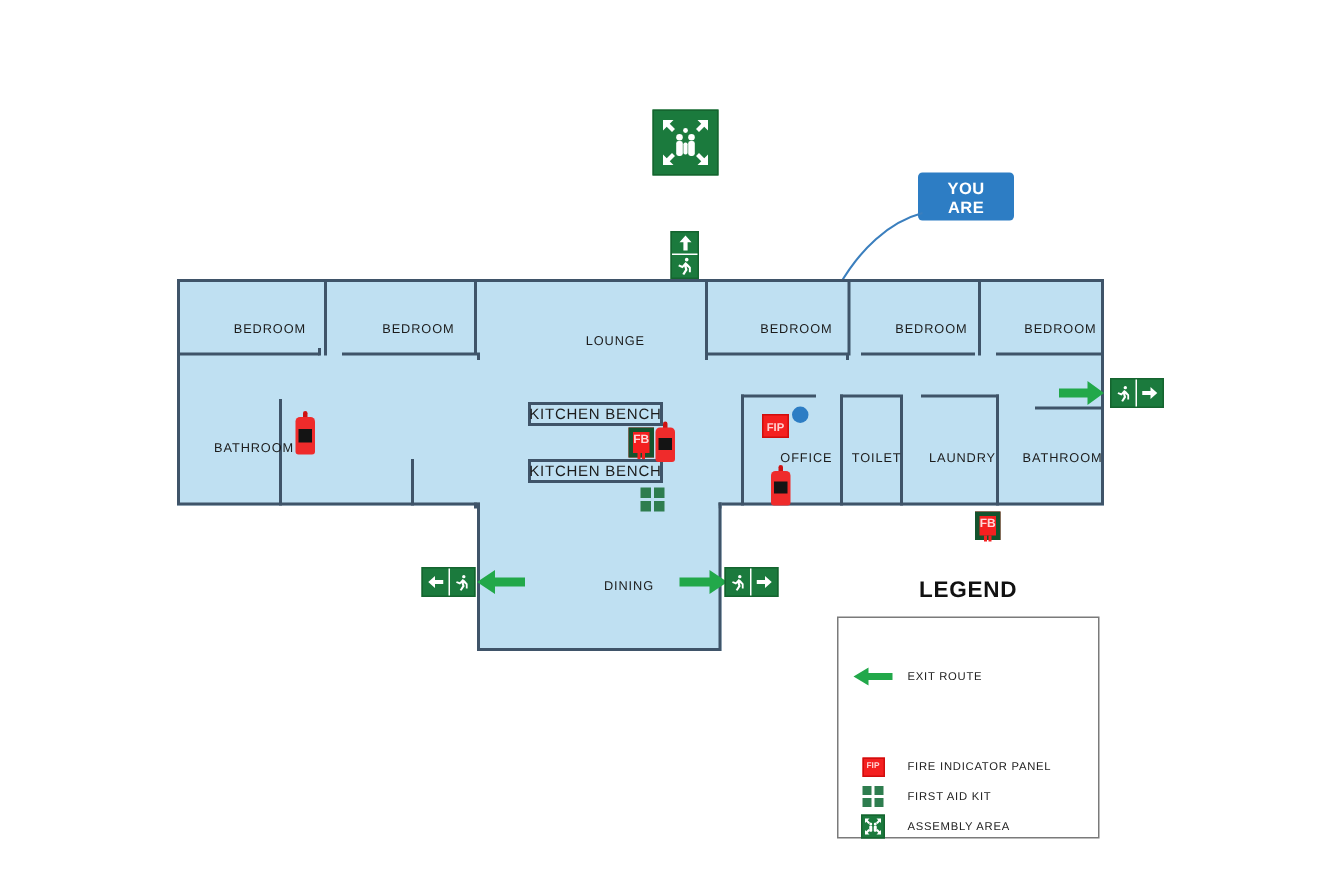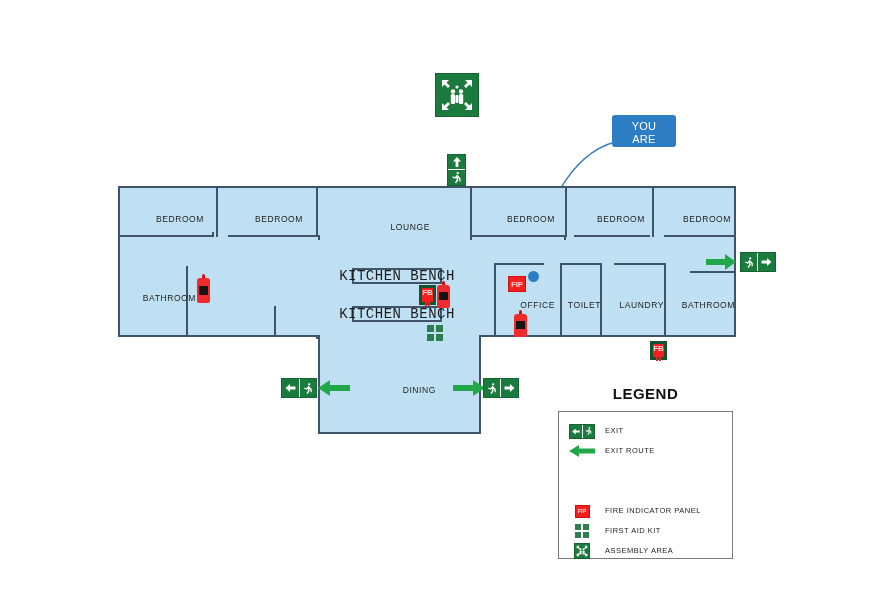--- a/index.html
+++ b/index.html
@@ -96,22 +96,22 @@
     letter-spacing: 0.6px;
     color: #1c1c1c;
     white-space: nowrap;
     text-align: right;
   }
   .bench {
     position: absolute;
     background: #bfe0f2;
     border: 2px solid #3f5469;
     box-sizing: border-box;
-    font-family: Liberation Mono, monospace;
-    font-size: 14px;
+    font-family: Liberation Sans, sans-serif;
+    font-size: 10px;
     letter-spacing: 0.5px;
     color: #1c1c1c;
     display: flex;
     align-items: center;
     justify-content: center;
     white-space: nowrap;
   }
 
   
   .exitsign {
@@ -196,21 +196,21 @@
     grid-template-rows: 1fr 1fr;
     gap: 2px;
   }
   .fak span { background: #2e7d4f; display: block; }
 
   .youhere {
     position: absolute;
     background: #2d7dc4;
     color: #ffffff;
     font-family: "Liberation Sans", sans-serif;
-    font-weight: normal;
+    font-weight: bold;
     font-size: 11px;
     line-height: 13px;
     letter-spacing: 0.3px;
     text-align: center;
     border-radius: 3px;
     padding: 5px 7px;
     box-sizing: border-box;
   }
   .dot {
     position: absolute;
@@ -475,40 +475,20 @@
     <div class="cell">
       <svg width="13" height="12" viewBox="0 0 12 12">
         <path d="M11 6 L6.5 10 L6.5 7.4 L1 7.4 L1 4.6 L6.5 4.6 L6.5 2 Z" fill="#ffffff"></path>
       </svg>
     </div>
   </div>
 
   <div id="legend-title">LEGEND</div>
   <div id="legend-box">
 
-    <div class="legrow" style="top:10px;">
-      <div class="lg-ico">
-        <div class="exitsign" style="position:relative; left:0; top:0; width:26px; height:15px;">
-          <div class="cell">
-            <svg width="10" height="9" viewBox="0 0 12 12">
-              <path d="M1 6 L5.5 2 L5.5 4.6 L11 4.6 L11 7.4 L5.5 7.4 L5.5 10 Z" fill="#ffffff"></path>
-            </svg>
-          </div>
-          <div class="cell">
-            <svg width="9" height="10" viewBox="0 0 16 16">
-              <g fill="#ffffff">
-                <circle cx="9.6" cy="2.6" r="1.5"></circle>
-                <path d="M8.6 4.6 L6 7.6 L3.4 6.6 L2.7 8.1 L6.2 9.6 L7.6 8.2 L8.3 10.6 L6 14.4 L7.6 15.2 L10.3 11 L9.5 8 L11.4 9.6 L11.4 13 L13 13 L13 8.8 L10.5 6.1 Z"></path>
-              </g>
-            </svg>
-          </div>
-        </div>
-      </div>
-      <div class="lg-txt">EXIT</div>
-    </div>
 
     <div class="legrow" style="top:30px;">
       <div class="lg-ico">
         <svg width="26" height="12" viewBox="0 0 26 12">
           <path d="M26 3.6 L10 3.6 L10 0 L0 6 L10 12 L10 8.4 L26 8.4 Z" fill="#22a84a"></path>
         </svg>
       </div>
       <div class="lg-txt">EXIT ROUTE</div>
     </div>
 

